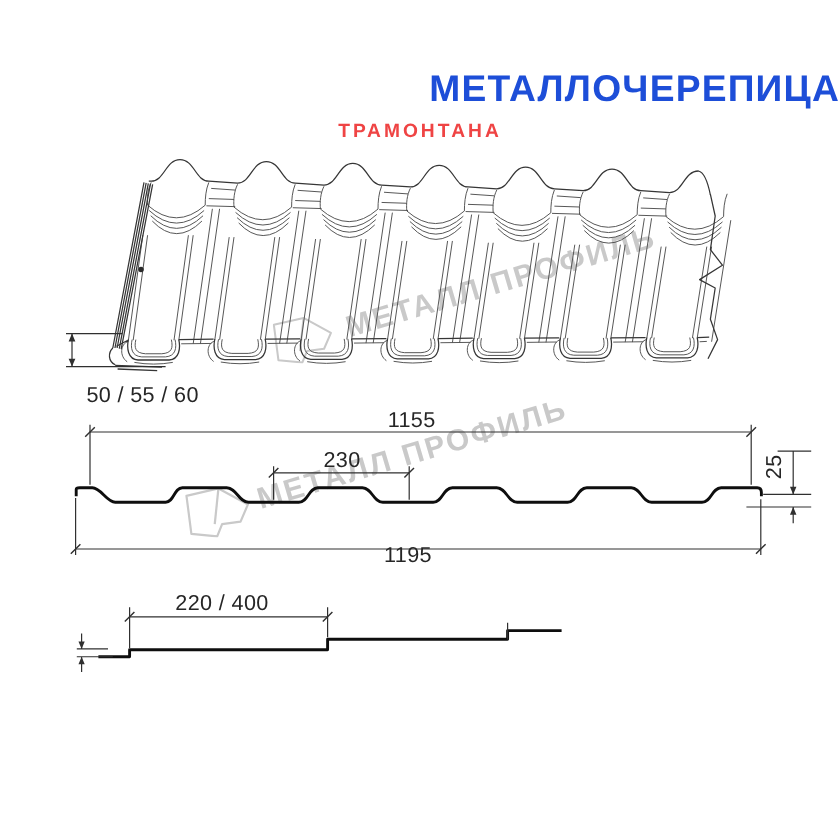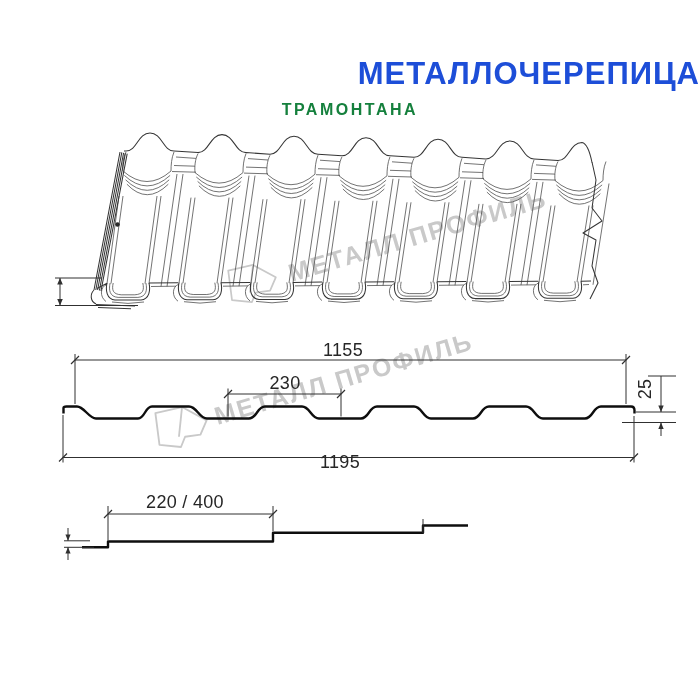--- a/index.html
+++ b/index.html
@@ -1,21 +1,21 @@
 <!DOCTYPE html>
 <html><head>
 <meta charset="utf-8">
 <style>
   html,body{margin:0;padding:0;background:#ffffff;}
   .page{position:relative;width:700px;height:700px;background:#ffffff;overflow:hidden;
         font-family:"Liberation Sans",sans-serif;}
   .title{position:absolute;left:0;right:0;top:56px;text-align:right;
          font-size:31px;font-weight:700;letter-spacing:1px;color:#1d4ed8;}
   .subtitle{position:absolute;left:0;right:0;top:101px;text-align:center;
-         font-size:16px;font-weight:600;letter-spacing:2.5px;color:#15803d;}
+         font-size:16px;font-weight:600;letter-spacing:2.5px;color:#ef4444;}
   .wm-text{position:absolute;color:#c9c9c9;font-weight:700;font-size:25px;letter-spacing:2px;
          white-space:nowrap;transform:rotate(-16.5deg);transform-origin:left top;}
   .wm-logo{position:absolute;}
   .art{position:absolute;left:0;top:0;width:700px;height:700px;}
   .dim-label{position:absolute;font-size:18px;color:#262626;white-space:nowrap;letter-spacing:0.3px;}
   .center{transform:translateX(-50%);}
   .rot90{transform:translate(-50%,-50%) rotate(-90deg);}
   .ln{stroke:#4f4f4f;stroke-width:0.8;fill:none;}
   .ln2{stroke:#363636;stroke-width:1.05;fill:none;stroke-linejoin:round;}
   .thick{stroke:#0e0e0e;stroke-width:2.4;fill:none;stroke-linejoin:round;}
@@ -93,18 +93,19 @@
       </g>
       <g>
         <path class="dimline" d="M64,540.8 L90,540.8 M64,547.3 L94,547.3 M68,528 L68,540.8 M68,547.3 L68,560"></path>
         <path class="arrow" d="M68,540.8 L65.4,534.6 L70.6,534.6 Z M68,547.3 L65.4,553.5 L70.6,553.5 Z"></path>
       </g>
     </g>
   </svg>
 
   <div class="title">МЕТАЛЛОЧЕРЕПИЦА</div>
   <div class="subtitle">ТРАМОНТАНА</div>
+  <span class="dim-label" style="left:72px;top:319px;">50 / 55 / 60</span>
   <span class="dim-label center" style="left:343px;top:340px;">1155</span>
   <span class="dim-label center" style="left:285px;top:373px;">230</span>
   <span class="dim-label rot90" style="left:645px;top:389px;">25</span>
   <span class="dim-label center" style="left:340px;top:436px;margin-top:16px;">1195</span>
   <span class="dim-label center" style="left:185px;top:492px;">220 / 400</span>
 </div>
 
 </body></html>

